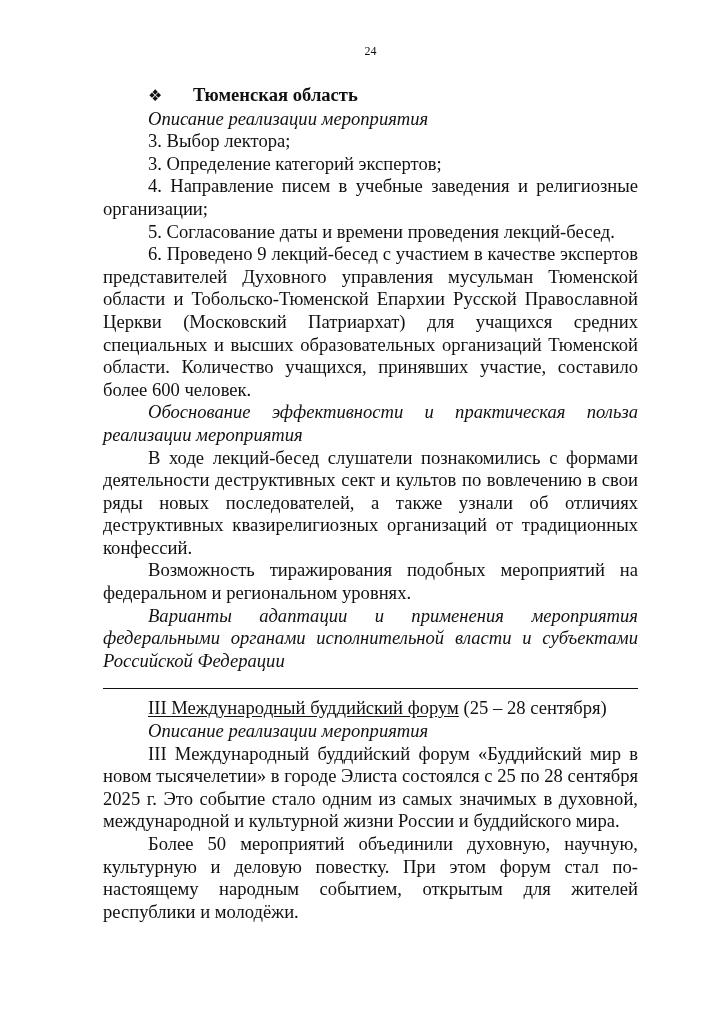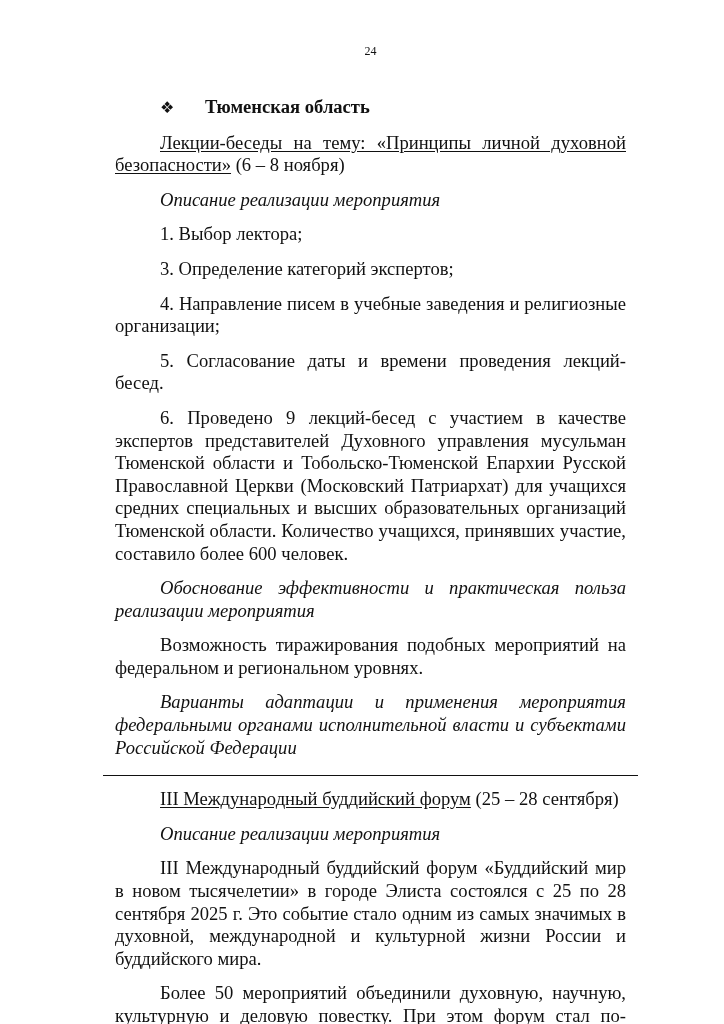--- a/index.html
+++ b/index.html
@@ -4,45 +4,45 @@
 <style>
   html, body { margin: 0; padding: 0; background: #ffffff; }
   body { width: 724px; height: 1024px; overflow: hidden; position: relative; }
   .page {
     position: absolute; left: 103px; top: 0; width: 535px;
     font-family: "Liberation Serif", serif; font-size: 18.6px; color: #111;
     line-height: 22.6px;
   }
   .pagenum { position: absolute; left: 0; width: 535px; top: 40px; text-align: center; font-size: 12px; }
   .content { position: absolute; top: 84px; left: 0; width: 535px; }
-  p { margin: 12px; text-align: justify; }
+  p { margin: 0; text-align: justify; }
   .ind { text-indent: 45px; }
   .heading { font-weight: bold; padding-left: 45px; }
   .heading .bullet { display: inline-block; width: 45px; font-weight: normal; font-size: 16px; }
   .u { text-decoration: underline; text-underline-offset: 2px; }
   .it { font-style: italic; }
   .divider { height: 0; border-top: 1.5px solid #111; margin: 16px 0 8px 0; }
 </style>
 </head>
 <body>
 
 <div class="page">
   <div class="pagenum">24</div>
 
   <div class="content">
 
     <p class="heading"><span class="bullet">❖</span><span>Тюменская область</span></p>
-    <p class="ind"><span class="u">Лекции-беседы на тему: «Принципы личной духовной безопасности»</span><span> (6 – 8 ноября)</span></p>
     <p class="ind it">Описание реализации мероприятия</p>
-    <p class="ind">1. Выбор лектора;</p>
+    <p class="ind">3. Выбор лектора;</p>
     <p class="ind">3. Определение категорий экспертов;</p>
     <p class="ind">4. Направление писем в учебные заведения и религиозные организации;</p>
     <p class="ind">5. Согласование даты и времени проведения лекций-бесед.</p>
     <p class="ind">6. Проведено 9 лекций-бесед с участием в качестве экспертов представителей Духовного управления мусульман Тюменской области и Тобольско-Тюменской Епархии Русской Православной Церкви (Московский Патриархат) для учащихся средних специальных и высших образовательных организаций Тюменской области. Количество учащихся, принявших участие, составило более 600 человек.</p>
     <p class="ind it">Обоснование эффективности и практическая польза реализации мероприятия</p>
+    <p class="ind">В ходе лекций-бесед слушатели познакомились с формами деятельности деструктивных сект и культов по вовлечению в свои ряды новых последователей, а также узнали об отличиях деструктивных квазирелигиозных организаций от традиционных конфессий.</p>
     <p class="ind">Возможность тиражирования подобных мероприятий на федеральном и региональном уровнях.</p>
     <p class="ind it">Варианты адаптации и применения мероприятия федеральными органами исполнительной власти и субъектами Российской Федерации</p>
 
     <div class="divider"></div>
 
     <p class="ind"><span class="u">III Международный буддийский форум</span><span> (25 – 28 сентября)</span></p>
     <p class="ind it">Описание реализации мероприятия</p>
     <p class="ind">III Международный буддийский форум «Буддийский мир в новом тысячелетии» в городе Элиста состоялся с 25 по 28 сентября 2025 г. Это событие стало одним из самых значимых в духовной, международной и культурной жизни России и буддийского мира.</p>
     <p class="ind">Более 50 мероприятий объединили духовную, научную, культурную и деловую повестку. При этом форум стал по-настоящему народным событием, открытым для жителей республики и молодёжи.</p>
 

